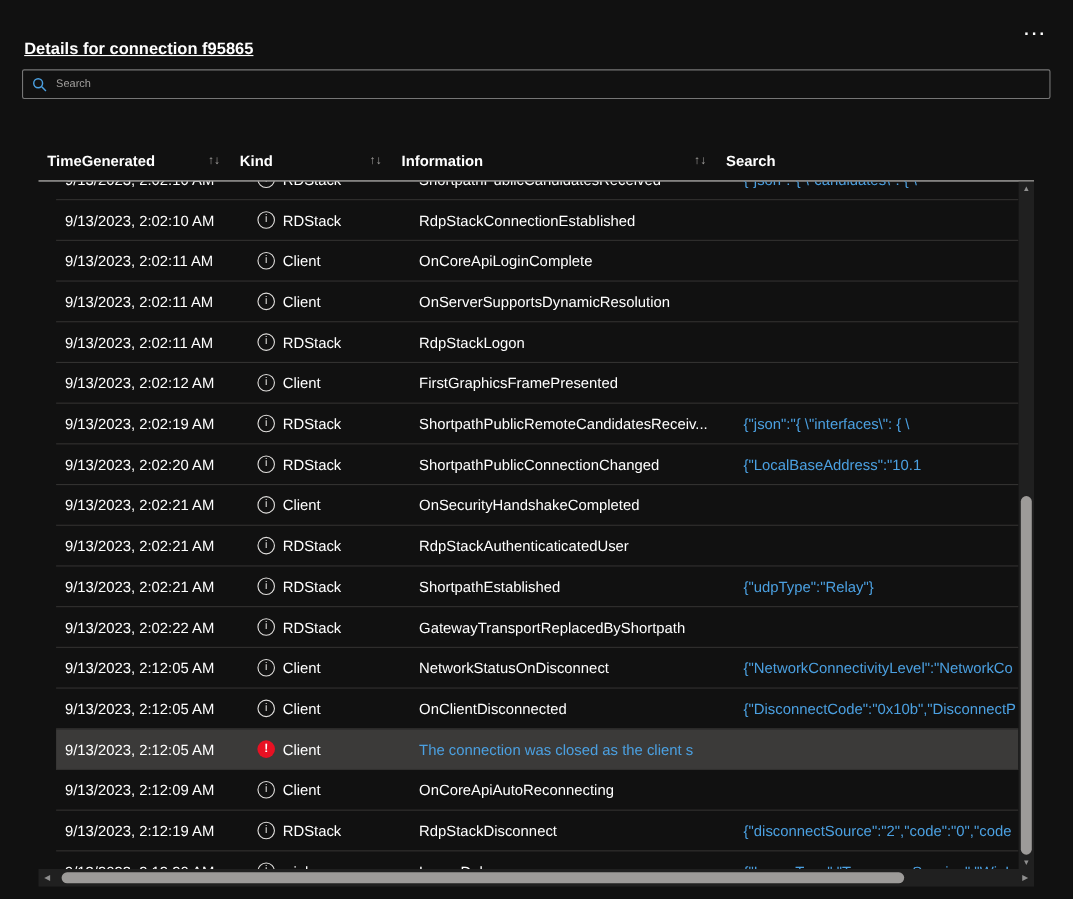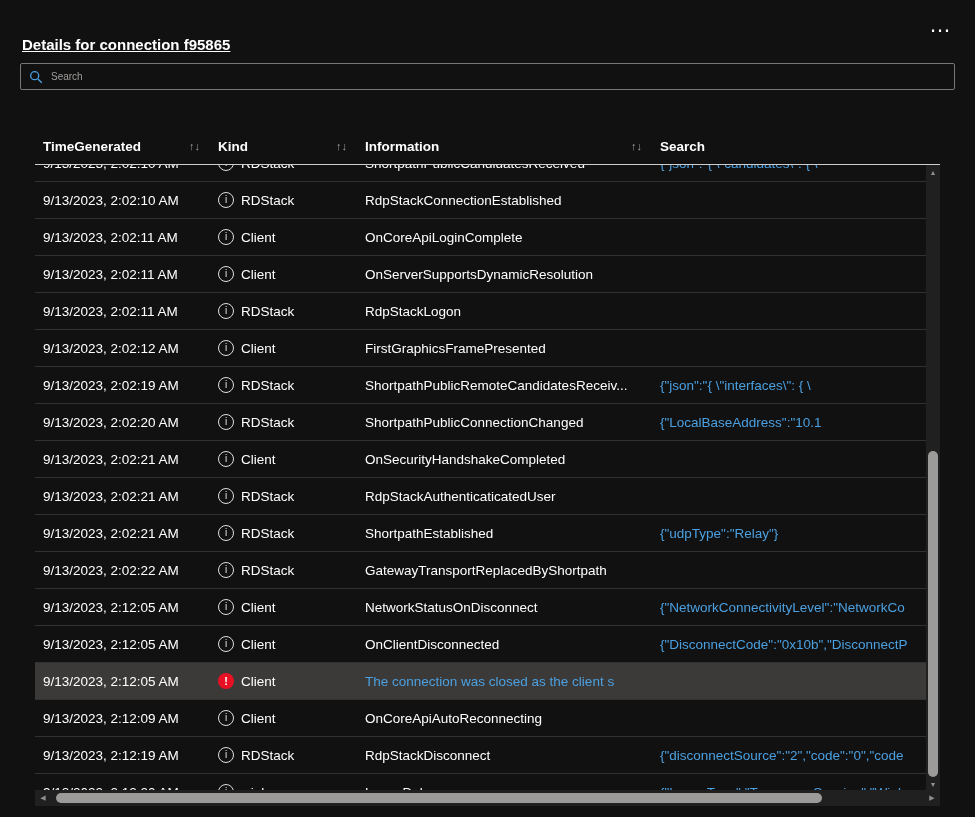--- a/index.html
+++ b/index.html
@@ -39,21 +39,21 @@
     font-size:13.5px;font-weight:700;color:var(--text,#fff);
   }
   .th{display:flex;align-items:center;padding-left:8px;cursor:pointer;white-space:nowrap;}
   .sort{margin-left:auto;padding-right:10px;color:var(--muted,#a19f9d);font-size:11px;font-weight:400;}
   .viewport{position:relative;width:905px;height:626px;overflow:hidden;}
   .tbody{width:891px;overflow:hidden;margin-top:-20px;}
   .tr{
     display:grid;grid-template-columns:175px 147px 295px 420px;
     height:36px;align-items:center;
     border-bottom:1px solid var(--divider,#323130);
-    font-size:13.5px;color:var(--text,#fff);cursor:default;
+    font-size:13.5px;color:var(--text,#fff);cursor:default;margin-left:16px;
   }
   .tr.selected{background:var(--selected,#3b3a39);}
   .td{padding-left:8px;white-space:nowrap;overflow:hidden;}
   .td.kind{display:flex;align-items:center;gap:7px;overflow:visible;}
   .td.details.link{color:var(--link,#4ba0e1);cursor:pointer;}
   .kicon{
     flex:0 0 auto;width:14px;height:14px;border-radius:50%;
     display:flex;align-items:center;justify-content:center;
     font-size:10px;line-height:1;
   }

